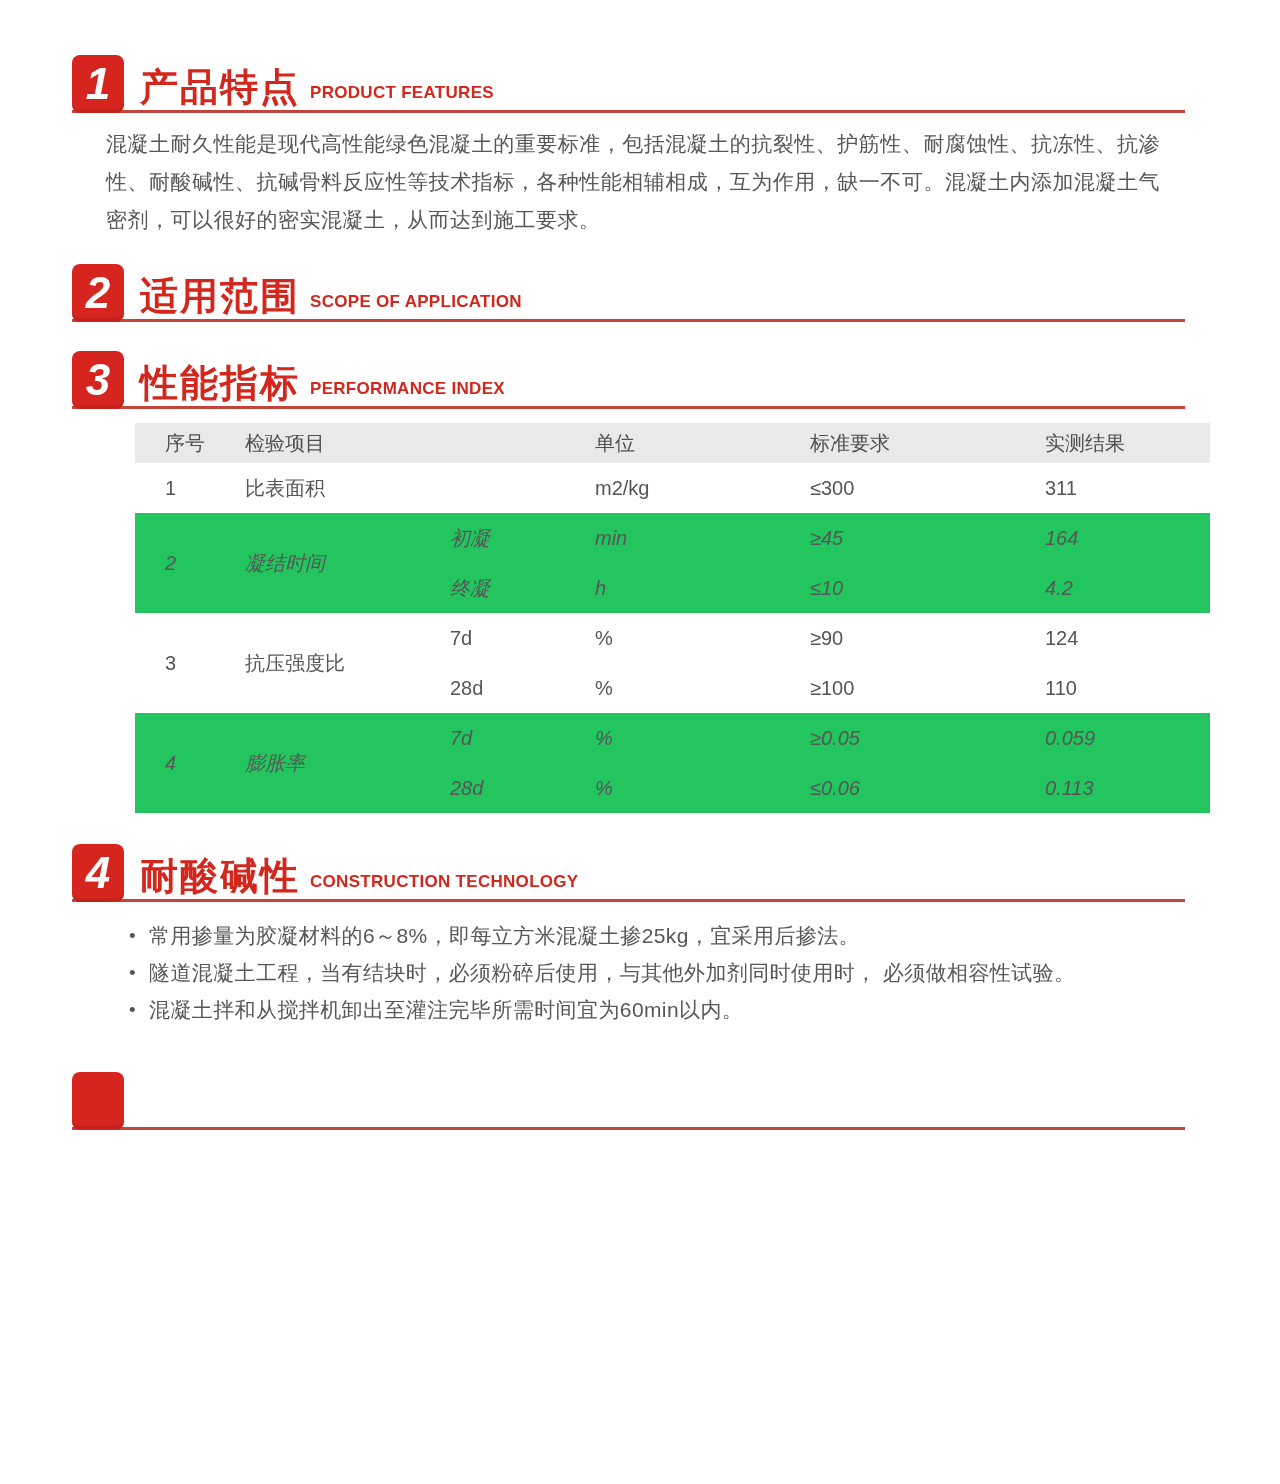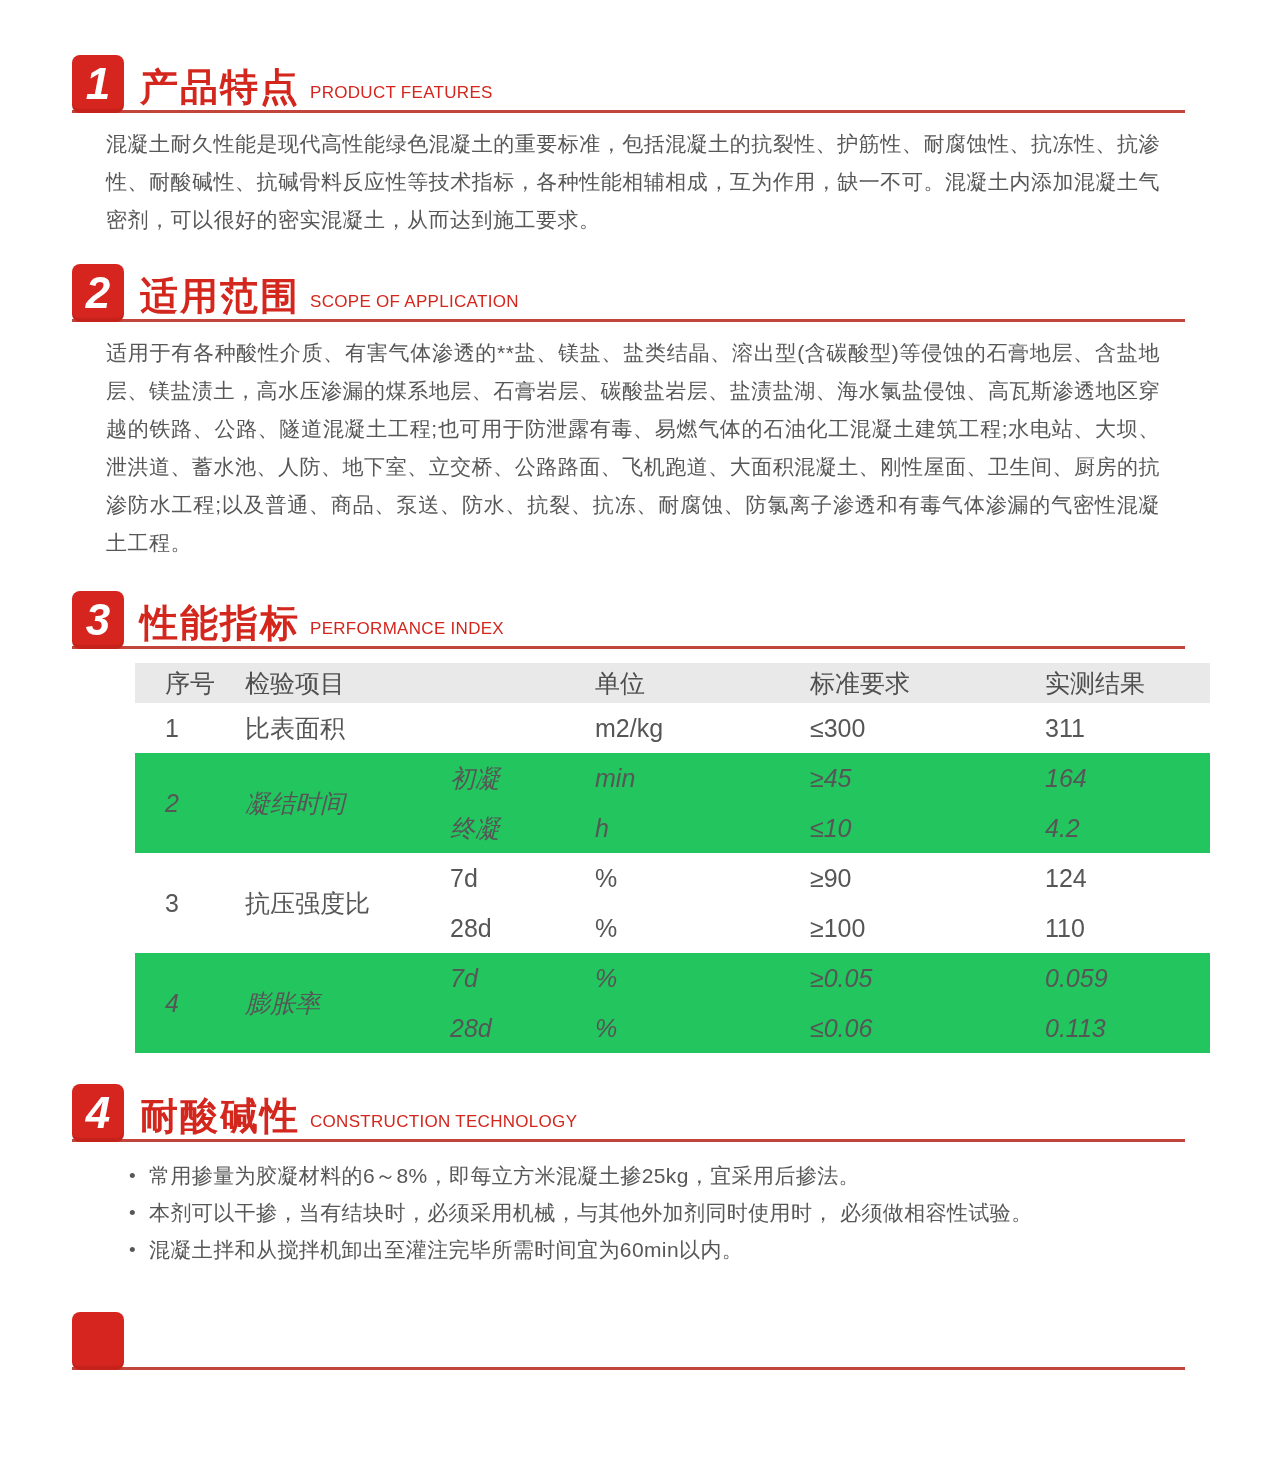--- a/index.html
+++ b/index.html
@@ -25,38 +25,38 @@
     margin-bottom:-3px;
     box-shadow:inset 0 -4px 0 rgba(0,0,0,0.08);
   }
   .title-zh{
     margin:16px 0 4px 16px;
     font-size:38px;line-height:1;font-weight:bold;color:#d3261d;
     letter-spacing:2px;
   }
   .title-en{
     margin:0 0 7px 10px;
-    font-size:17px;font-weight:normal;color:#d3261d;letter-spacing:0.3px;
+    font-size:17px;font-weight:bold;color:#d3261d;letter-spacing:0.3px;
     white-space:nowrap;
   }
   .para{
     margin:12px 25px 0 34px;
     font-size:21px;line-height:38px;
     text-align:justify;color:#575757;
     letter-spacing:0.5px;
   }
   .sec-1{margin-bottom:22px;}
   .sec-2{margin-bottom:26px;}
   .sec-3{margin-bottom:28px;}
   .sec-4{margin-bottom:44px;}
   
   .tbl-wrap{margin:14px 0 0 63px;}
   table.perf{
     border-collapse:collapse;table-layout:fixed;
-    width:1075px;font-size:25px;color:#565656;
+    width:1075px;font-size:20px;color:#565656;
   }
   table.perf col.c1{width:110px;}
   table.perf col.c2{width:205px;}
   table.perf col.c3{width:145px;}
   table.perf col.c4{width:215px;}
   table.perf col.c5{width:235px;}
   table.perf col.c6{width:165px;}
   table.perf th{
     background:#e9e9e9;font-weight:normal;text-align:left;
     height:40px;padding:0;color:#4f4f4f;
@@ -95,21 +95,20 @@
   </section>
 
   <section class="sec sec-2">
     <header class="sec-head">
       <div class="badge">
         <span>2</span>
       </div>
       <h2 class="title-zh">适用范围</h2>
       <span class="title-en">SCOPE OF APPLICATION</span>
     </header>
-    <p class="para">适用于有各种酸性介质、有害气体渗透的**盐、镁盐、盐类结晶、溶出型(含碳酸型)等侵蚀的石膏地层、含盐地层、镁盐渍土，高水压渗漏的煤系地层、石膏岩层、碳酸盐岩层、盐渍盐湖、海水氯盐侵蚀、高瓦斯渗透地区穿越的铁路、公路、隧道混凝土工程;也可用于防泄露有毒、易燃气体的石油化工混凝土建筑工程;水电站、大坝、泄洪道、蓄水池、人防、地下室、立交桥、公路路面、飞机跑道、大面积混凝土、刚性屋面、卫生间、厨房的抗渗防水工程;以及普通、商品、泵送、防水、抗裂、抗冻、耐腐蚀、防氯离子渗透和有毒气体渗漏的气密性混凝土工程。</p>
   </section>
 
   <section class="sec sec-3">
     <header class="sec-head">
       <div class="badge">
         <span>3</span>
       </div>
       <h2 class="title-zh">性能指标</h2>
       <span class="title-en">PERFORMANCE INDEX</span>
     </header>
@@ -191,21 +190,21 @@
   <section class="sec sec-4">
     <header class="sec-head">
       <div class="badge">
         <span>4</span>
       </div>
       <h2 class="title-zh">耐酸碱性</h2>
       <span class="title-en">CONSTRUCTION TECHNOLOGY</span>
     </header>
     <ul class="bullets spaced">
         <li>常用掺量为胶凝材料的6～8%，即每立方米混凝土掺25kg，宜采用后掺法。</li>
-        <li>本剂可以干掺，当有结块时，必须采用机械，与其他外加剂同时使用时， 必须做相容性试验。</li>
+        <li>隧道混凝土工程，当有结块时，必须粉碎后使用，与其他外加剂同时使用时， 必须做相容性试验。</li>
         <li>混凝土拌和从搅拌机卸出至灌注完毕所需时间宜为60min以内。</li>
       </ul>
   </section>
 
   <section class="sec sec-5">
     <header class="sec-head">
       <div class="badge">
         
       </div>
 

